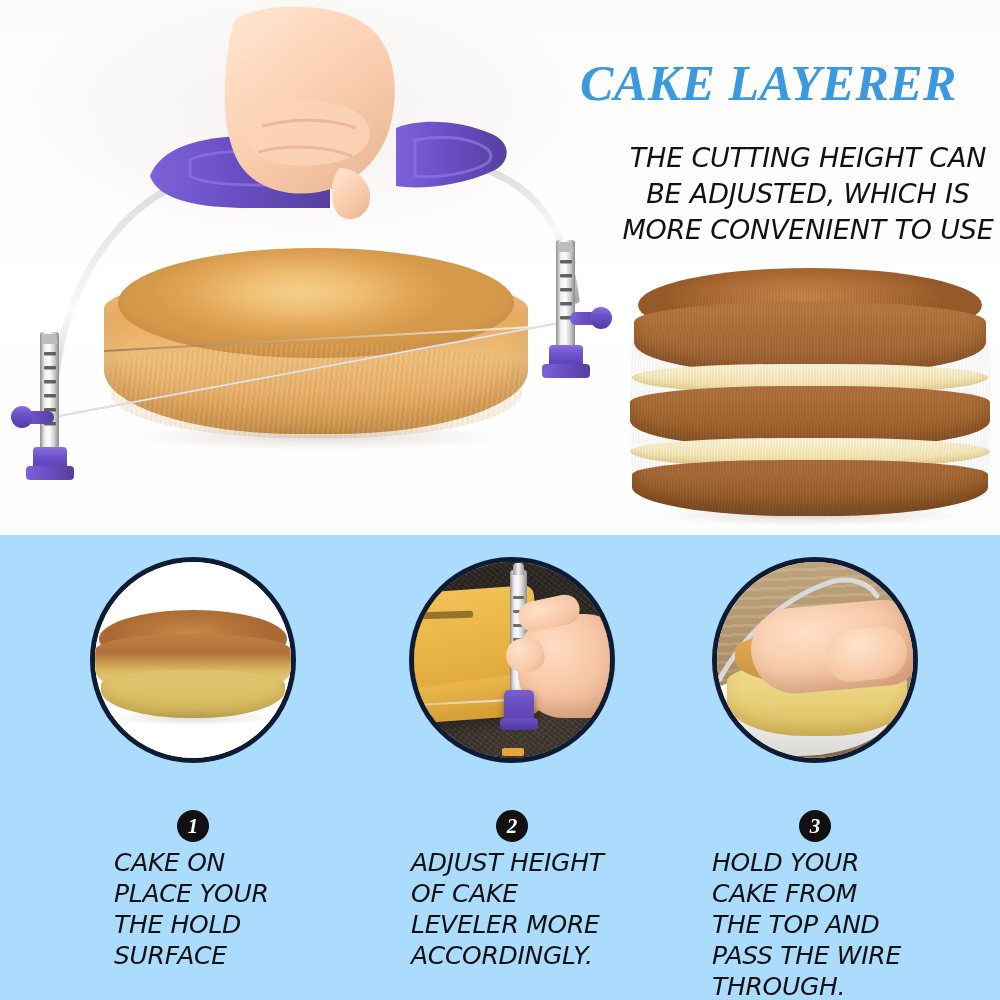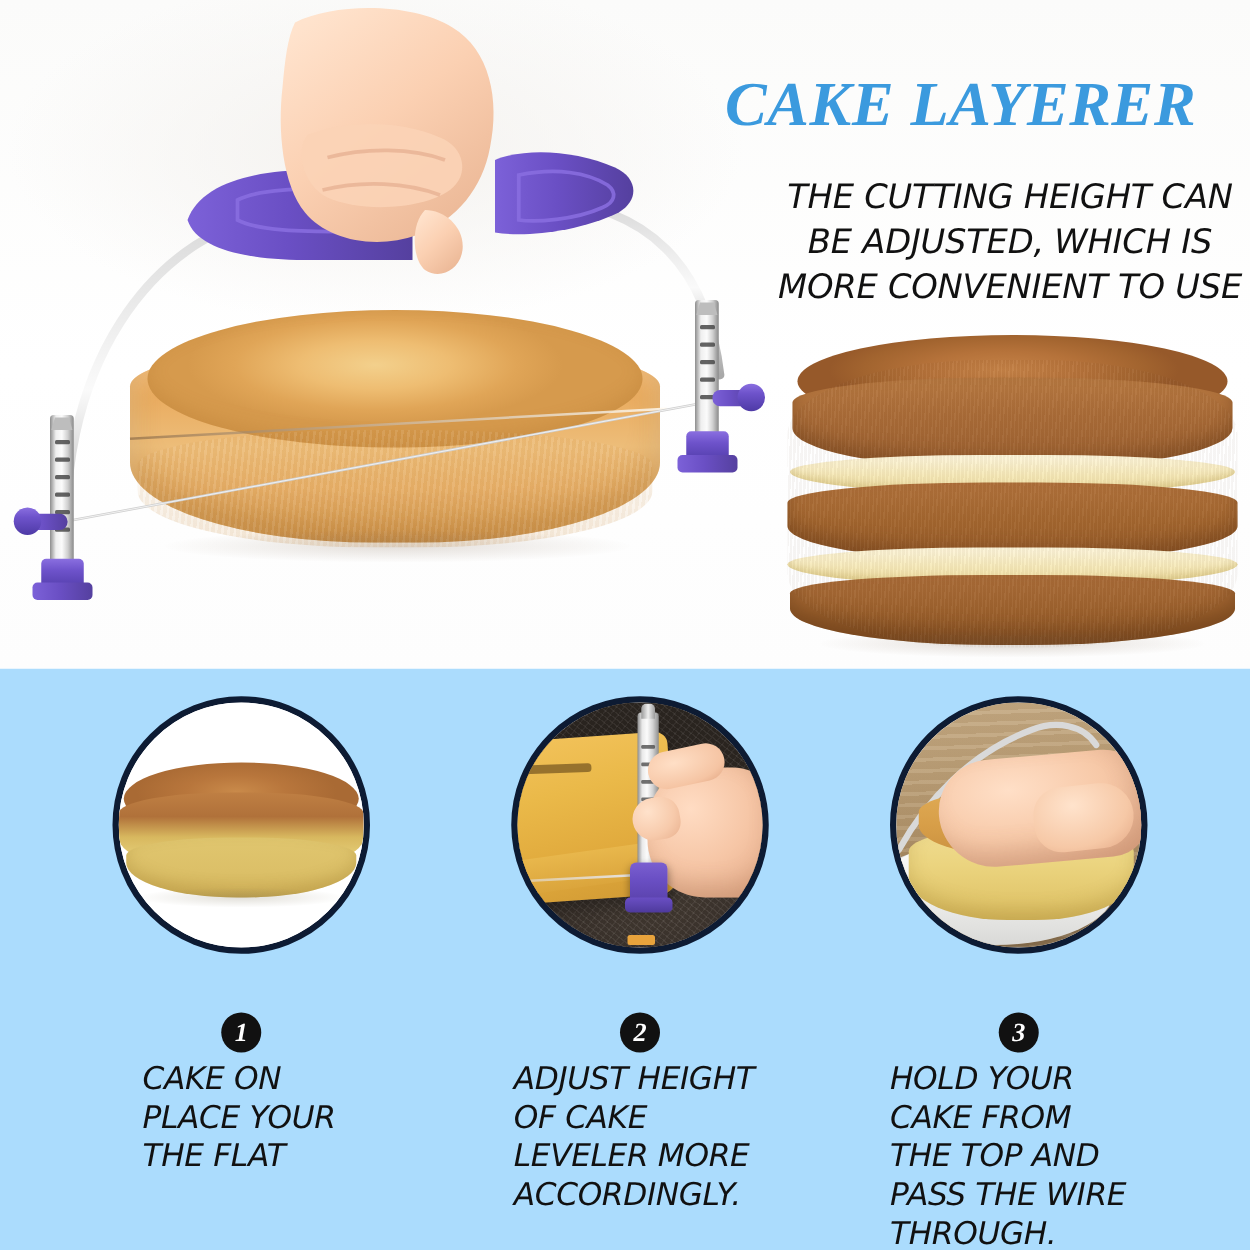--- a/index.html
+++ b/index.html
@@ -530,21 +530,22 @@
           <div class="c1-cake-top"></div>
           <div class="c1-cake-body"></div>
           <div class="c1-cake-bot"></div>
           <div class="c1-sh"></div>
         </div>
       </div>
       <div class="badge">1</div>
       <div class="step-text">
         <div>CAKE ON</div>
         <div>PLACE YOUR</div>
-        <div>THE FLAT</div>
+        <div>THE HOLD</div>
+        <div>SURFACE</div>
       </div>
     </div>
 
     <div class="step s2">
       <div class="circle">
         <div class="inner c2bg">
           <div class="c2-speckle"></div>
           <div class="c2-cake">
             <div class="c2-cake-slit"></div>
           </div>

